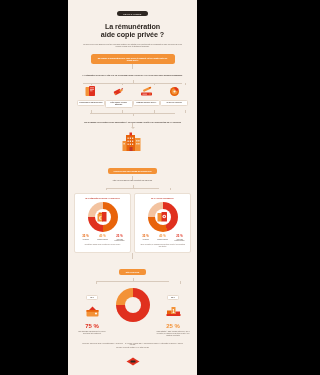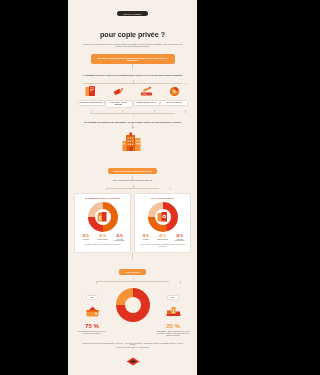--- a/index.html
+++ b/index.html
@@ -127,22 +127,22 @@
   .logo { margin:3px auto 0; width:14px; height:9px; position:relative; }
 </style>
 </head>
 <body>
 
 <div id="page">
 
   <div class="ctr">
     <span class="badge">DROIT D'AUTEUR</span>
     <h1>
-      <br>
-      <span>pour copie privée ?</span>
+      <span>La rémunération</span><br>
+      <span>aide copie privée ?</span>
     </h1>
     <div class="intro tiny">La copie privée pour usage privé est une redevance destinée aux artistes pour la contrepartie à la possibilité de faire des copies de leurs œuvres à usage privé et strictement personnel.</div>
   </div>
 
   <div class="callout">Qui finance la rémunération pour copie privée et comment est-elle répartie entre les ayants droit ?</div>
 
   <div class="vline" style="height:5px"></div>
 
   <div class="q">LA RÉMUNÉRATION EST PAYÉE PAR LE CONSOMMATEUR LORS DE L'ACHAT DE SUPPORTS D'ENREGISTREMENT</div>
 

